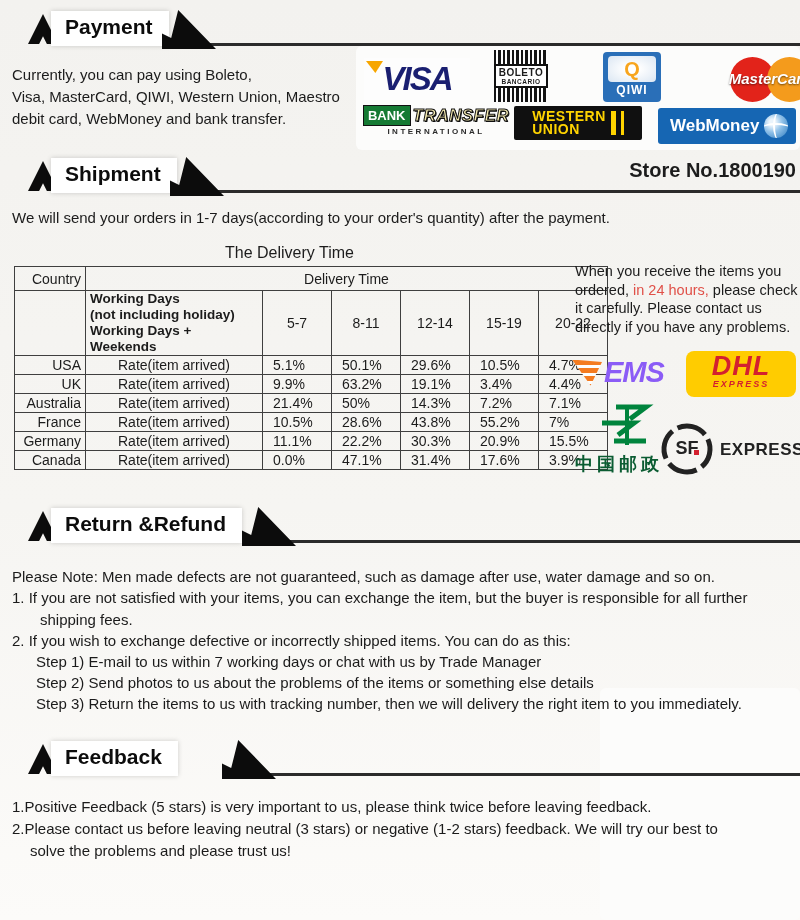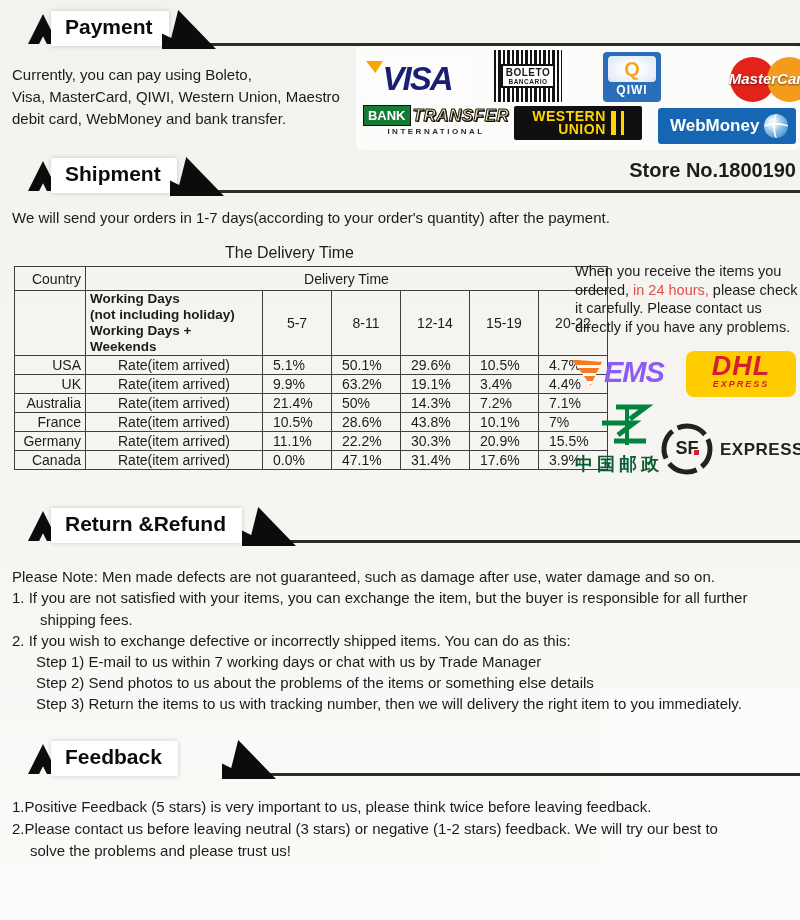--- a/index.html
+++ b/index.html
@@ -22,21 +22,21 @@
   .store-no { position:absolute; right:4px; top:159px; font-size:20px; font-weight:bold; z-index:4; }
 
   .body-text { position:absolute; font-size:15px; line-height:21px; color:#1b1b1b; white-space:nowrap; z-index:2; }
 
   
   .logo { position:absolute; z-index:2; }
   .visa { width:106px; height:42px; background:#fdfdfd; display:flex; align-items:center; justify-content:center; }
   .visa .vtxt { font-style:italic; font-weight:900; font-size:33px; letter-spacing:-2px; color:#1a1f71; position:relative; }
   .visa .vflag { position:absolute; left:2px; top:3px; width:17px; height:12px; background:#f7a600;
     clip-path:polygon(0 0,100% 0,55% 100%); }
-  .boleto { width:68px; height:52px; background:
+  .boleto { width:54px; height:52px; background:
       repeating-linear-gradient(90deg,#141414 0 2px,#fdfdfd 2px 4px,#141414 4px 7px,#fdfdfd 7px 9px);
       display:flex; align-items:center; justify-content:center; }
   .boleto .btag { background:#fff; border:2px solid #111; padding:1px 3px; text-align:center; }
   .boleto .b1 { font-size:10px; font-weight:900; letter-spacing:.5px; }
   .boleto .b2 { font-size:6.5px; font-weight:700; letter-spacing:.5px; }
   .qiwi { width:58px; height:50px; background:#2a6fb8; border-radius:4px; overflow:hidden; text-align:center; }
   .qiwi .qtop { margin:4px 5px 0; height:26px; background:radial-gradient(#ffffff 20%,#dfe9f4 90%); border-radius:4px;
     display:flex; align-items:center; justify-content:center; }
   .qiwi .qglyph { font-weight:900; font-size:20px; color:#f8a51d; line-height:20px; }
   .qiwi .qname { color:#fff; font-weight:bold; font-size:12px; margin-top:1px; letter-spacing:1px; }
@@ -46,21 +46,21 @@
   .mastercard .mc-txt { position:absolute; left:0; right:0; top:15px; text-align:center; color:#fff; font-weight:900;
     font-style:italic; font-size:15px; text-shadow:0 1px 2px rgba(0,0,0,.55); }
   .banktr { width:132px; height:38px; text-align:center; }
   .banktr .row { display:flex; align-items:center; justify-content:center; gap:2px; }
   .banktr .bank { background:#157a33; color:#fff; font-weight:900; font-size:13px; padding:2px 4px; border:1px solid #111; }
   .banktr .transfer { color:#f3e9b0; font-weight:900; font-style:italic; font-size:17px;
     -webkit-text-stroke:1px #111; text-shadow:1px 1px 0 #111; letter-spacing:.5px; }
   .banktr .intl { font-size:8px; font-weight:bold; letter-spacing:2.5px; color:#2b2b2b; margin-top:1px; }
   .wunion { width:128px; height:34px; background:#101010; border-radius:2px; display:flex; align-items:center;
     justify-content:center; gap:5px; }
-  .wunion .wtxt { color:#ffd400; font-weight:900; font-size:14px; line-height:13px; text-align:right; letter-spacing:.5px; }
+  .wunion .wtxt { color:#ffd400; font-weight:900; font-size:14px; line-height:13px; text-align:left; letter-spacing:.5px; }
   .wunion .wbar { width:5px; height:24px; background:#ffd400; }
   .wunion .wbar2 { width:3px; height:24px; background:#ffd400; }
   .webmoney { width:138px; height:36px; background:#1666b3; border-radius:3px; display:flex; align-items:center;
     padding:0 8px 0 12px; box-sizing:border-box; justify-content:space-between; }
   .webmoney .wmtxt { color:#fff; font-weight:bold; font-size:17px; }
   .webmoney .globe { width:24px; height:24px; border-radius:50%;
     background:radial-gradient(circle at 35% 35%,#eaf4fc 15%,#8fc0e8 45%,#3c86c6 90%); position:relative; overflow:hidden; }
   .webmoney .globe::before { content:""; position:absolute; left:9px; top:-2px; width:10px; height:28px;
     border-left:2px solid #fff; border-radius:50%; }
   .webmoney .globe::after { content:""; position:absolute; left:-2px; top:9px; width:28px; height:8px;
@@ -259,21 +259,21 @@
         <td class="c-day rate-cell">14.3%</td>
         <td class="c-day rate-cell">7.2%</td>
         <td class="c-day rate-cell">7.1%</td>
       </tr>
       <tr class="rrow">
         <td class="c-country">France</td>
         <td class="c-desc cell-center">Rate(item arrived)</td>
         <td class="c-day rate-cell">10.5%</td>
         <td class="c-day rate-cell">28.6%</td>
         <td class="c-day rate-cell">43.8%</td>
-        <td class="c-day rate-cell">10.1%</td>
+        <td class="c-day rate-cell">55.2%</td>
         <td class="c-day rate-cell">7%</td>
       </tr>
       <tr class="rrow">
         <td class="c-country">Germany</td>
         <td class="c-desc cell-center">Rate(item arrived)</td>
         <td class="c-day rate-cell">11.1%</td>
         <td class="c-day rate-cell">22.2%</td>
         <td class="c-day rate-cell">30.3%</td>
         <td class="c-day rate-cell">20.9%</td>
         <td class="c-day rate-cell">15.5%</td>

